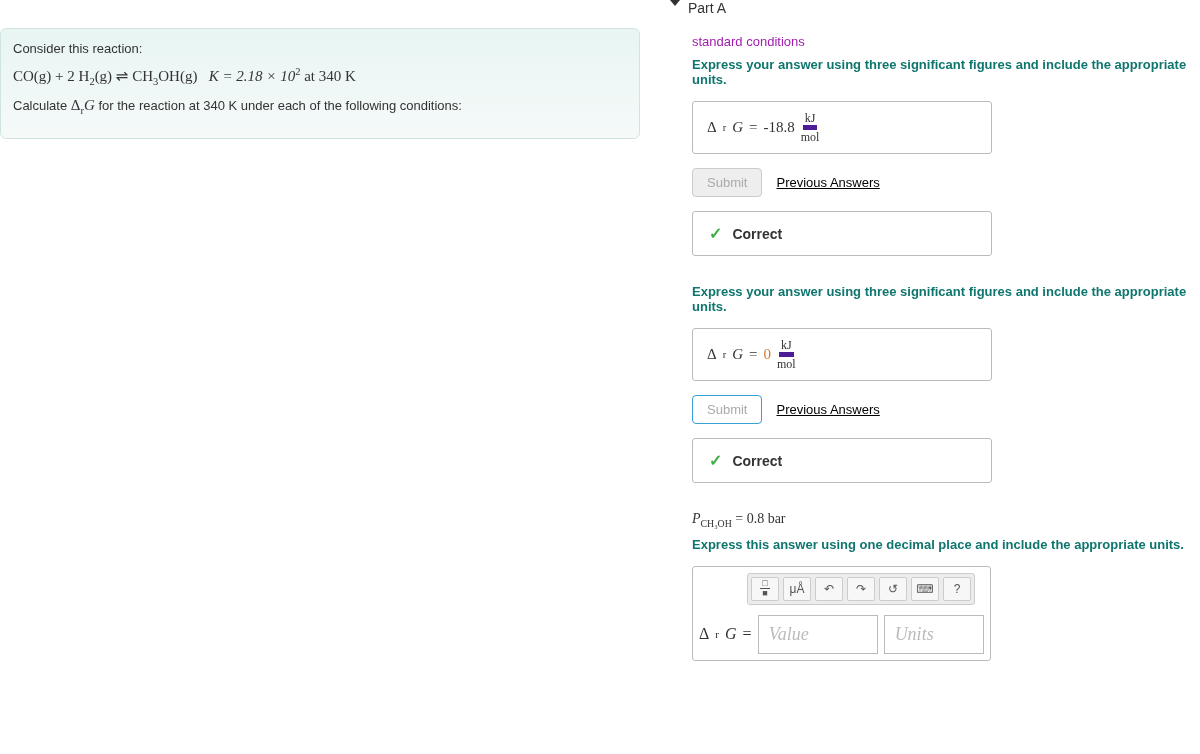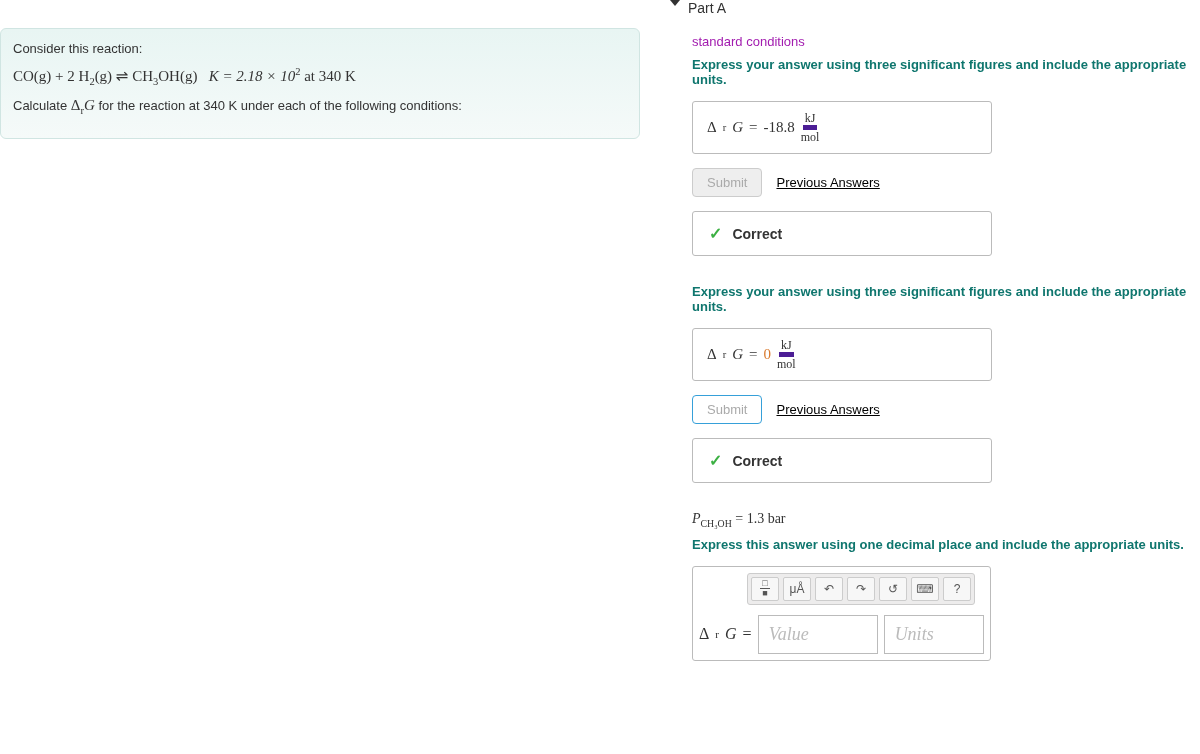--- a/index.html
+++ b/index.html
@@ -214,21 +214,21 @@
       <div class="correct-box">
         <span class="check">✓</span>
         <span>Correct</span>
       </div>
     </div>
   </div>
 
   <div class="part">
     <div class="part-body">
       <div class="eq-line" style="margin-bottom:8px">
-        <i>P</i><span class="sub">CH₃OH</span><span> = 1.3 bar</span>
+        <i>P</i><span class="sub">CH₃OH</span><span> = 0.8 bar</span>
       </div>
       <div class="instr">Express this answer using one decimal place and include the appropriate units.</div>
 
       <div class="input-toolbar">
         <div class="toolbar-row">
           <div class="tool-btn frac-btn">
               <span style="border-bottom:1px solid #555;padding:0 2px">□</span>
               <span>■</span>
             </div>
           <div class="tool-btn">μÅ</div>

